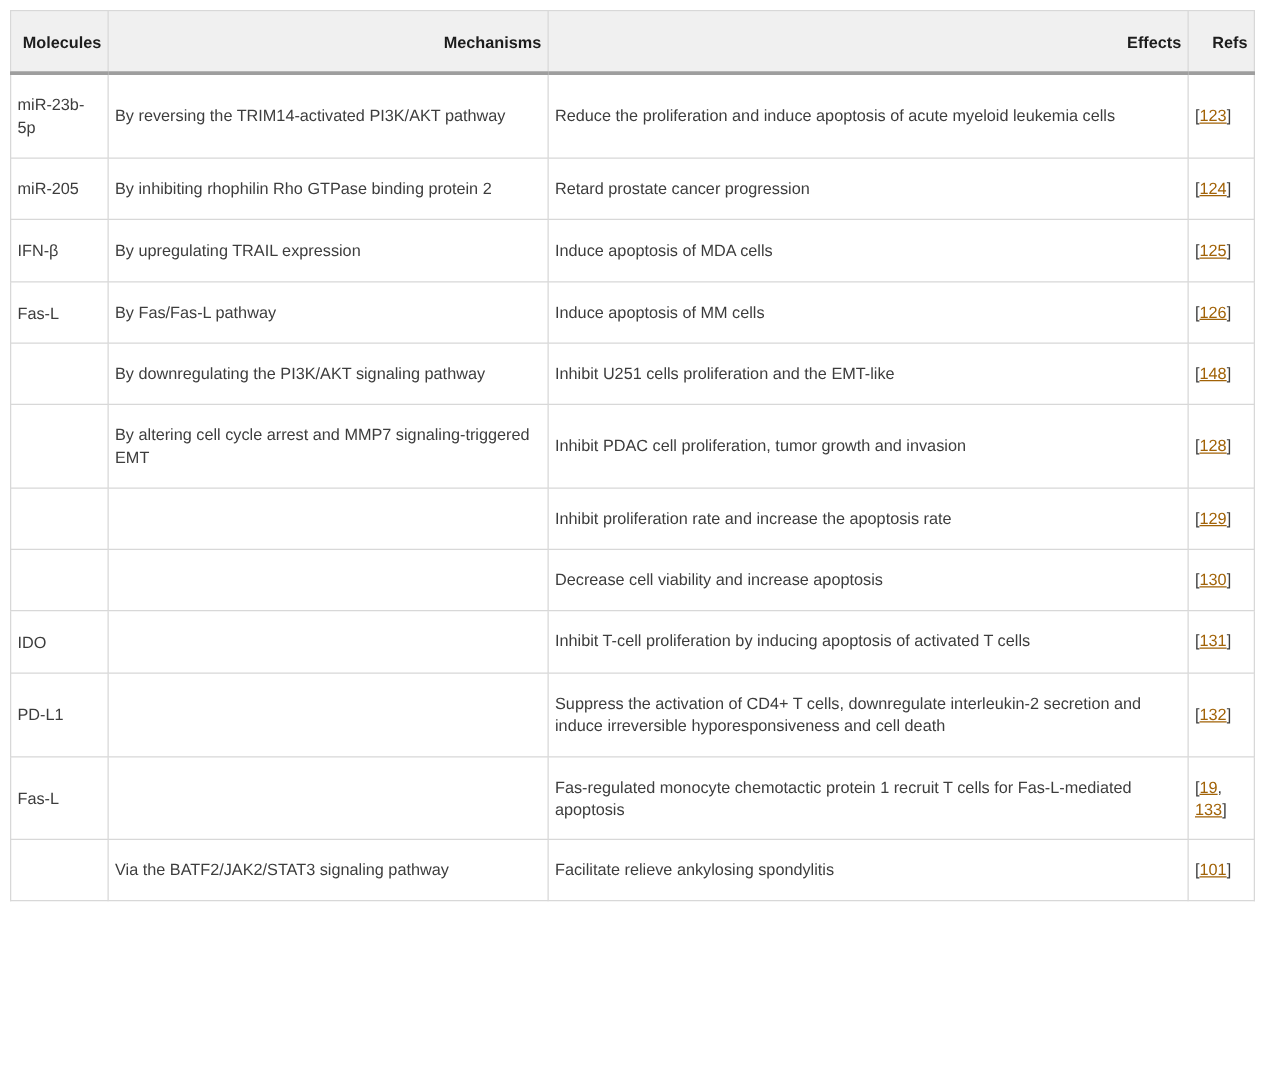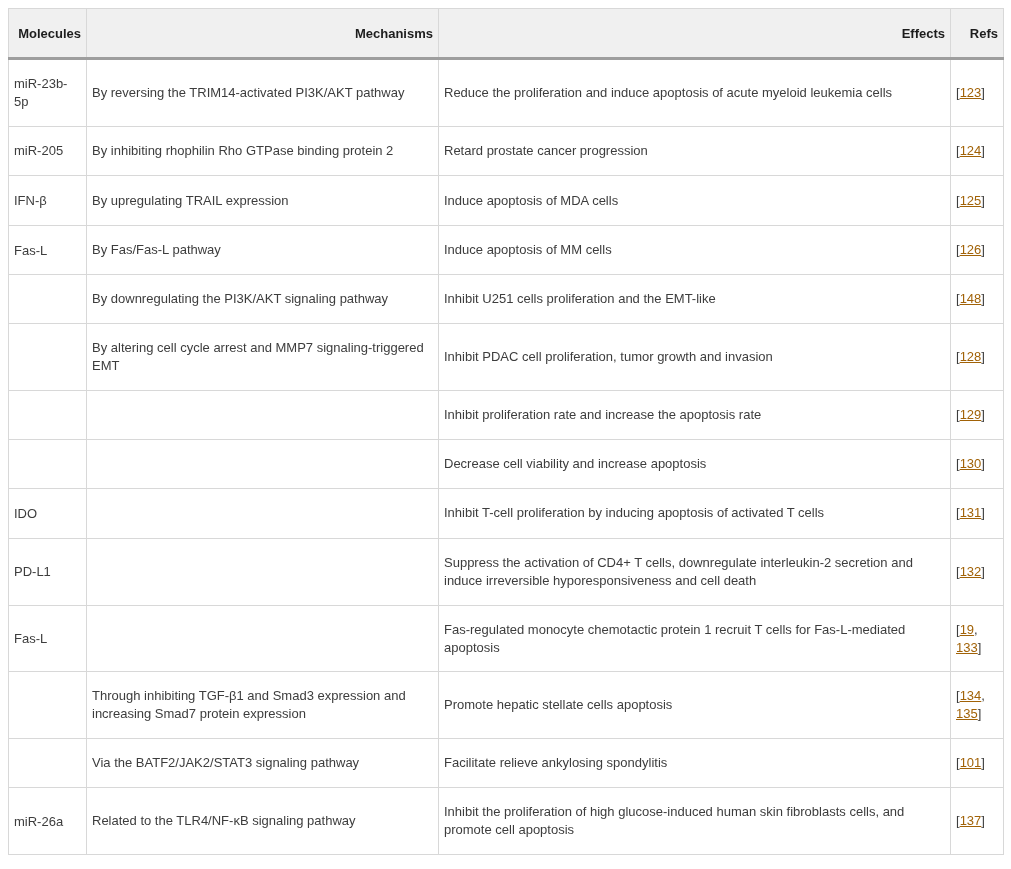--- a/index.html
+++ b/index.html
@@ -134,31 +134,19 @@
           <td class="refs-cell">[<a href="#">132</a>]</td>
         </tr>
         <tr>
           <td class="molecule-cell"><span>Fas-L</span></td>
           <td class="mechanism-cell"><span></span></td>
           <td class="effect-cell"><span>Fas-regulated monocyte chemotactic protein 1 recruit T cells for Fas-L-mediated apoptosis</span></td>
           <td class="refs-cell">[<a href="#">19</a>, <a href="#">133</a>]</td>
         </tr>
         <tr>
           <td class="molecule-cell"><span></span></td>
-          <td class="mechanism-cell"><span>Through inhibiting TGF-β1 and Smad3 expression and increasing Smad7 protein expression</span></td>
-          <td class="effect-cell"><span>Promote hepatic stellate cells apoptosis</span></td>
-          <td class="refs-cell">[<a href="#">134</a>, <a href="#">135</a>]</td>
-        </tr>
-        <tr>
-          <td class="molecule-cell"><span></span></td>
           <td class="mechanism-cell"><span>Via the BATF2/JAK2/STAT3 signaling pathway</span></td>
           <td class="effect-cell"><span>Facilitate relieve ankylosing spondylitis</span></td>
           <td class="refs-cell">[<a href="#">101</a>]</td>
-        </tr>
-        <tr>
-          <td class="molecule-cell"><span>miR-26a</span></td>
-          <td class="mechanism-cell"><span>Related to the TLR4/NF-κB signaling pathway</span></td>
-          <td class="effect-cell"><span>Inhibit the proliferation of high glucose-induced human skin fibroblasts cells, and promote cell apoptosis</span></td>
-          <td class="refs-cell">[<a href="#">137</a>]</td>
         </tr>
       </tbody>
   </table>
 </div>
 
 </body></html>

